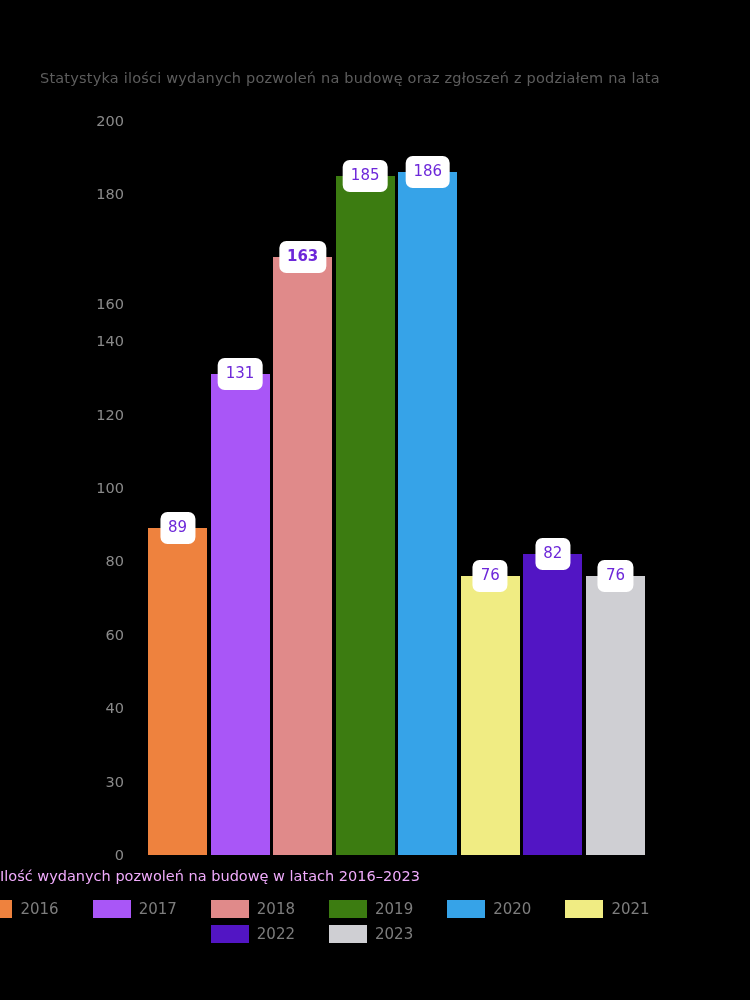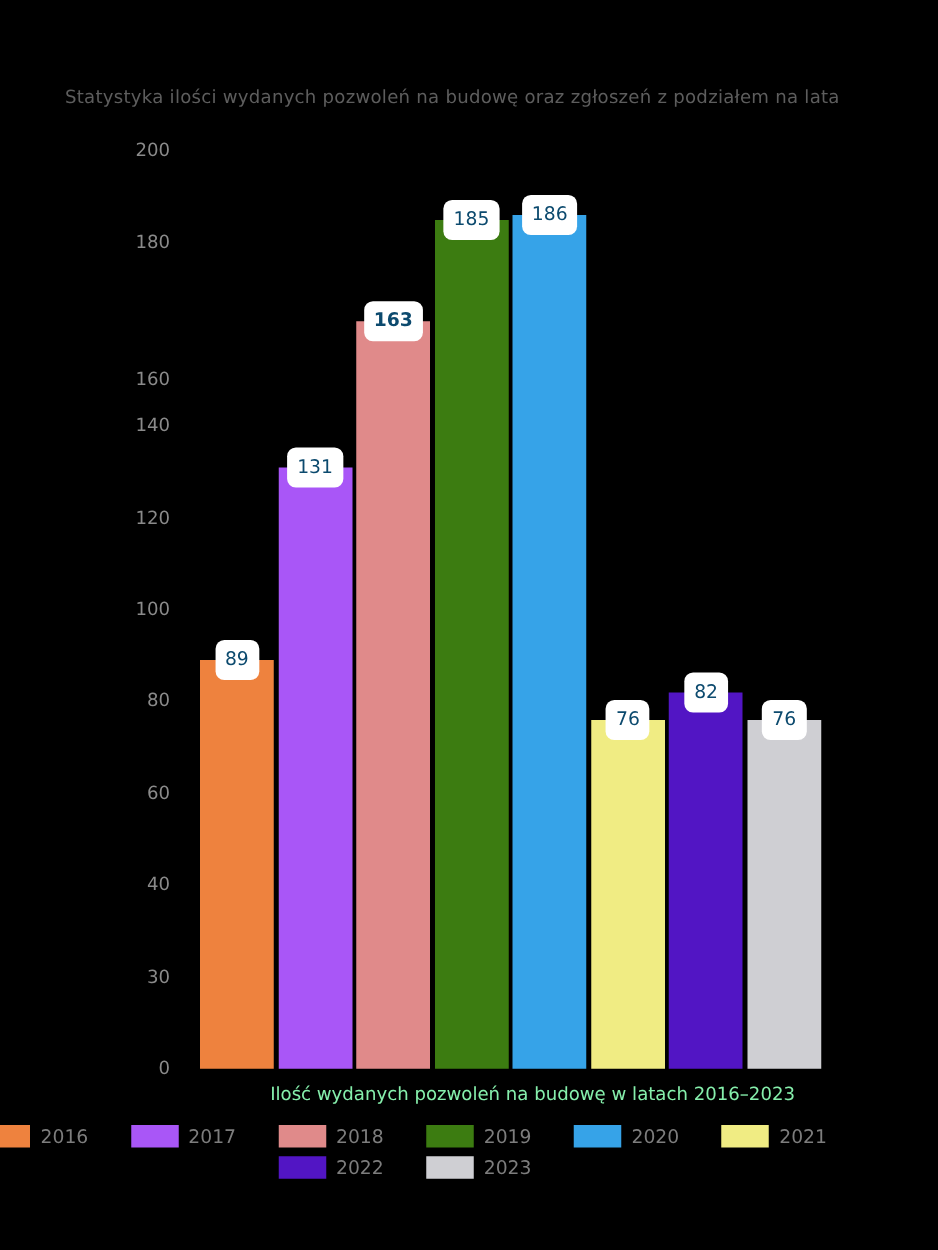--- a/index.html
+++ b/index.html
@@ -11,21 +11,21 @@
     width: 750px;
     height: 1000px;
     overflow: hidden;
     font-family: "DejaVu Sans", sans-serif;
     color: #5a5a5a;
     position: relative;
   }
 
   #chart-root {
     position: absolute;
-    left: 12px; top: 0;
+    left: 0; top: 0;
     width: 624px;
     height: 1000px;
   }
 
   
   .chart-title {
     position: absolute;
     left: 40px;
     top: 70px;
     font-size: 14.5px;
@@ -81,38 +81,38 @@
   .bar {
     width: 100%;
     position: relative;
   }
   .bar-label {
     position: absolute;
     left: 50%;
     transform: translate(-50%, -50%);
     top: 0;
     background: #ffffff;
-    color: #0c4a6e;
+    color: #6d28d9;
     font-size: 15px;
     line-height: 1;
     padding: 8px 8px 9px 8px;
     border-radius: 7px;
     white-space: nowrap;
     z-index: 5;
   }
 
   
   .x-axis-title {
     position: absolute;
     left: 0;
     right: 0;
     top: 868px;
-    text-align: right;
+    text-align: left;
     font-size: 14.5px;
-    color: #86efac;
+    color: #f0abfc;
     white-space: nowrap;
   }
 
   
   .legend {
     position: absolute;
     left: 0;
     right: 0;
     top: 900px;
     display: flex;

